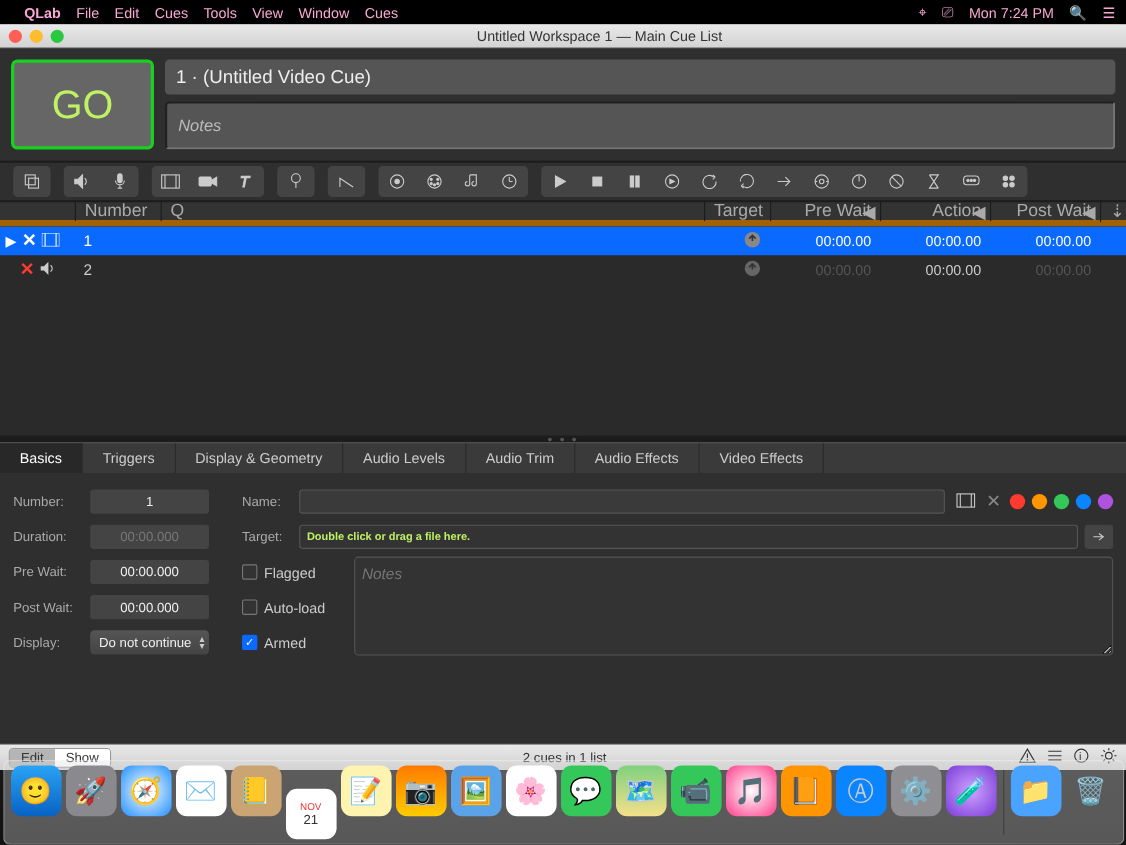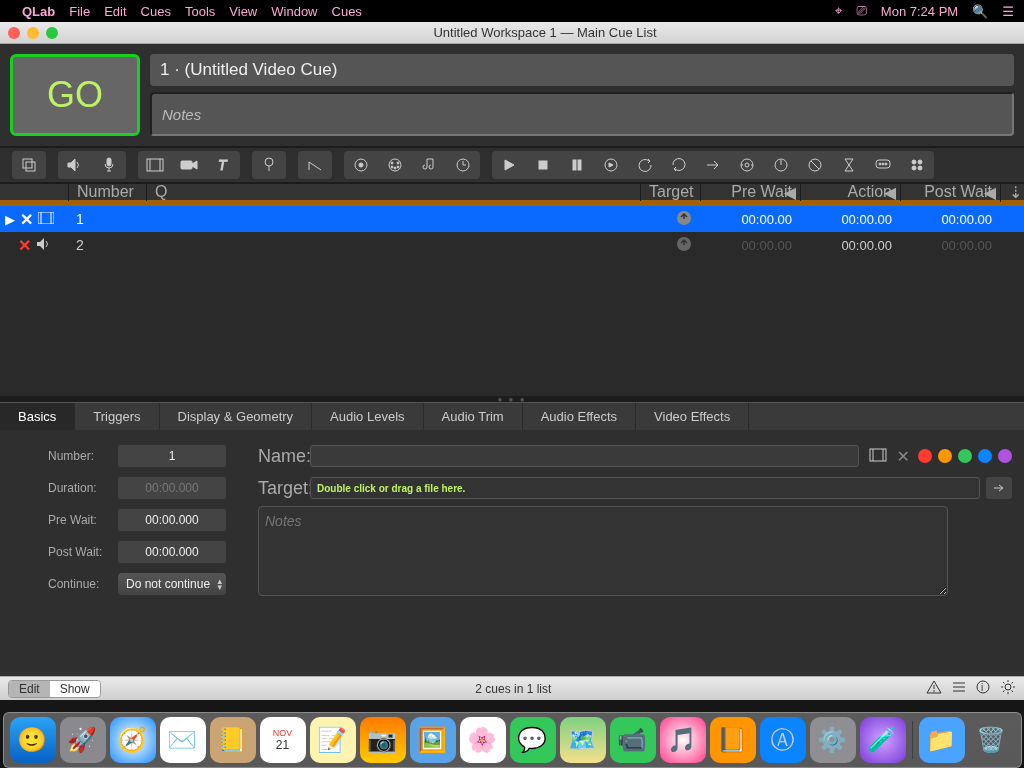--- a/index.html
+++ b/index.html
@@ -67,21 +67,21 @@
 .itab { padding:0 18px; display:flex; align-items:center; color:#ccc; border-right:1px solid #2a2a2a; }
 .itab.active { background:#282828; color:#fff; }
 
 
 .insp { flex:1; background:#2f2f2f; padding:12px; position:relative; }
 .insp-row { display:flex; align-items:center; height:28px; margin-bottom:4px; }
 .insp-row label { width:70px; color:#aaa; font-size:12px; }
 .insp-row .field { background:#444; border-radius:3px; height:22px; padding:0 6px; color:#eee; display:flex; align-items:center; justify-content:center; border:none; font-size:12px;}
 .insp-row .field.num { width:108px; text-align:center; }
 .insp-row .field.dim{color:#777;}
-.insp-row .lbl2 { width:52px; color:#aaa; font-size:18px; }
+.insp-row .lbl2 { width:52px; color:#aaa; font-size:12px; }
 .insp-row .field-wide { flex:1; background:#3a3a3a; border:1px solid #555; border-radius:3px; height:22px; padding:0 6px; color:#eee; font-size:12px;}
 .cbox { width:14px; height:14px; border:1px solid #777; border-radius:2px; margin-right:6px; display:inline-flex; align-items:center; justify-content:center; background:#333;}
 .cbox.checked{background:#0a6aff; border-color:#0a6aff;}
 .cbox.checked::after{content:"✓"; color:#fff; font-size:10px;}
 .select { background:linear-gradient(#555,#444); border-radius:4px; padding:0 4px 0 8px; height:22px; display:flex; align-items:center; font-size:12px; position:relative; width:108px; color:#eee;}
 .select::after{content:""; position:absolute; right:6px; width:10px; height:100%; background:none; }
 .select .arrows{position:absolute; right:4px; font-size:9px; line-height:6px; color:#ccc;}
 .color-dots{display:flex; gap:6px; align-items:center; margin-left:8px;}
 .cdot{width:14px;height:14px;border-radius:50%;}
 .notes-box{width:690px; height:90px; background:#333; border:1px solid #555; border-radius:4px; padding:6px; color:#888; font-size:14px; font-style:italic;}
@@ -378,41 +378,41 @@
     <div class="itab active">Basics</div>
     <div class="itab">Triggers</div>
     <div class="itab">Display &amp; Geometry</div>
     <div class="itab">Audio Levels</div>
     <div class="itab">Audio Trim</div>
     <div class="itab">Audio Effects</div>
     <div class="itab">Video Effects</div>
   </div>
 
   <div class="insp">
-    <div style="display:flex; gap:14px;margin-left:36px;">
+    <div style="display:flex; gap:14px;">
 
       <div style="width:196px;">
         <div class="insp-row">
           <label>Number:</label>
           <input class="field num" value="1" style="">
         </div>
         <div class="insp-row">
           <label>Duration:</label>
           <input class="field num dim" value="00:00.000" style="">
         </div>
         <div class="insp-row">
           <label>Pre Wait:</label>
           <input class="field num" value="00:00.000" style="">
         </div>
         <div class="insp-row">
           <label>Post Wait:</label>
           <input class="field num" value="00:00.000" style="">
         </div>
         <div class="insp-row">
-          <label>Continue:</label>
+          <label>Display:</label>
           <div class="select">
               <span>Do not continue</span>
               <span class="arrows">▴<br>▾</span>
             </div>
         </div>
       </div>
 
       <div style="flex:1;">
         <div class="insp-row">
           <label class="lbl2">Name:</label>
@@ -434,20 +434,34 @@
         <div class="insp-row">
           <label class="lbl2">Target:</label>
           <div class="target-field">Double click or drag a file here.</div>
           <div class="go-target">
               <svg width="14" height="10">
                 <path d="M2 5h8M7 2l4 3-4 3" fill="none" stroke="#ccc"></path>
               </svg>
             </div>
         </div>
         <div style="display:flex; gap:12px;">
+          <div style="width:90px;">
+            <div class="insp-row">
+                <span class="cbox"></span>
+                <span>Flagged</span>
+              </div>
+            <div class="insp-row">
+                <span class="cbox"></span>
+                <span>Auto-load</span>
+              </div>
+            <div class="insp-row">
+                <span class="cbox checked"></span>
+                <span>Armed</span>
+              </div>
+          </div>
           <textarea class="notes-box" placeholder="Notes" style=""></textarea>
         </div>
       </div>
     </div>
   </div>
 
   <div class="footer">
     <div class="seg">
       <div class="active">Edit</div>
       <div>Show</div>
@@ -485,21 +499,21 @@
   </div>
 </div>
 
 <div class="dock-wrap">
   <div class="dock">
     <div class="dicon" style="background:linear-gradient(#2aa3f5,#0862c4);">🙂</div>
     <div class="dicon" style="background:#8a8a8e;">🚀</div>
     <div class="dicon" style="background:radial-gradient(#fff,#1f8fff);">🧭</div>
     <div class="dicon" style="background:#fff;">✉️</div>
     <div class="dicon" style="background:#caa472;">📒</div>
-    <div class="dicon" style="background:#fff; flex-direction:column; font-size:9px; color:#e33;">
+    <div class="dicon" style="background:#fff; flex-direction:column; font-size:9px; color:#e33;margin-top:21px;">
         <div>NOV</div>
         <div style="font-size:12px;color:#333;">21</div>
       </div>
     <div class="dicon" style="background:#fff3b0;">📝</div>
     <div class="dicon" style="background:linear-gradient(#ff7a00,#ffcc00);">📷</div>
     <div class="dicon" style="background:#5aa3e8;">🖼️</div>
     <div class="dicon" style="background:#fff;">🌸</div>
     <div class="dicon" style="background:#34c759;">💬</div>
     <div class="dicon" style="background:linear-gradient(#7fd17f,#f5e08a);">🗺️</div>
     <div class="dicon" style="background:#34c759;">📹</div>

